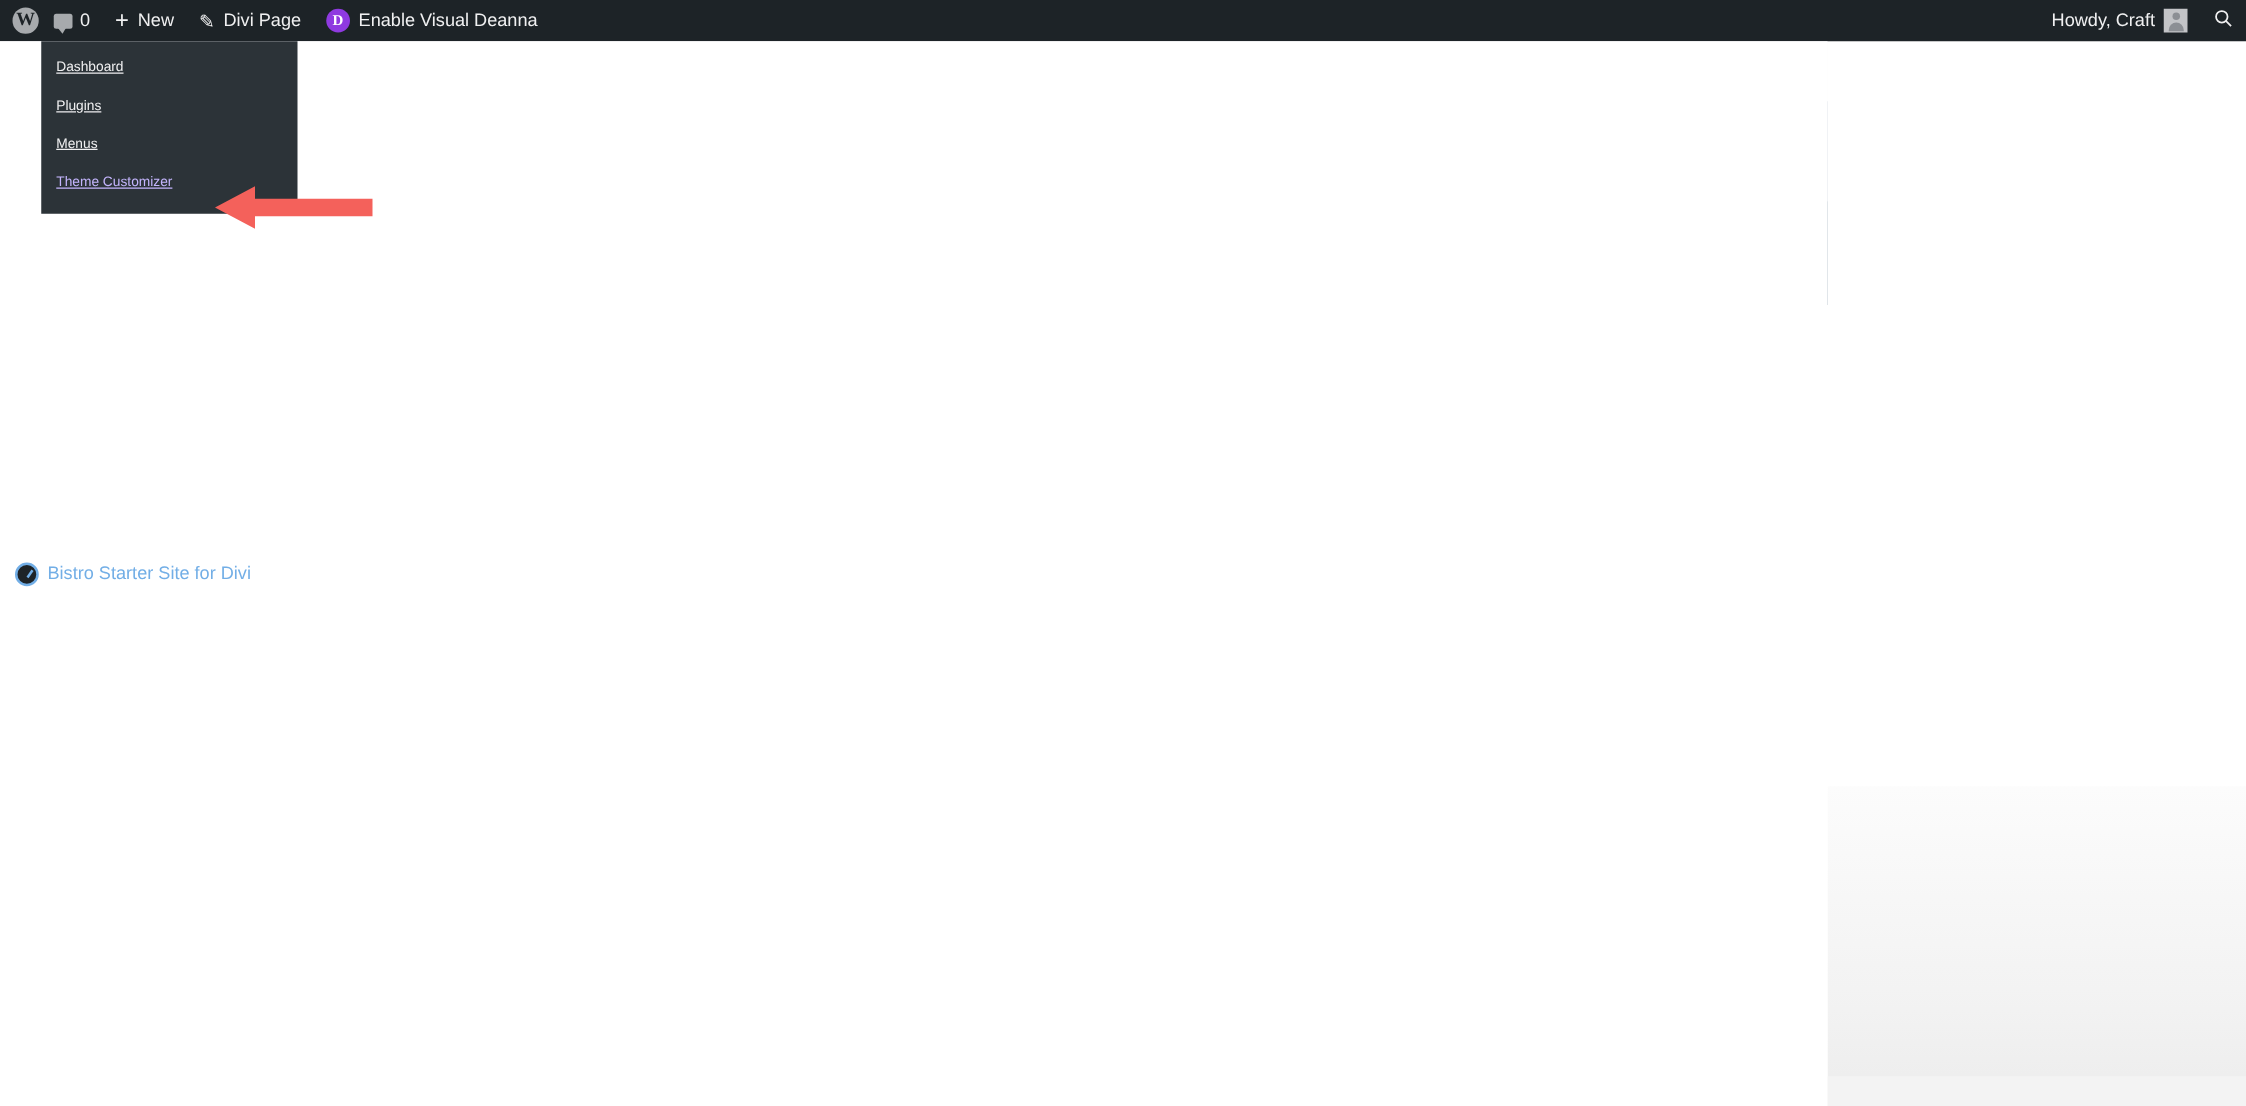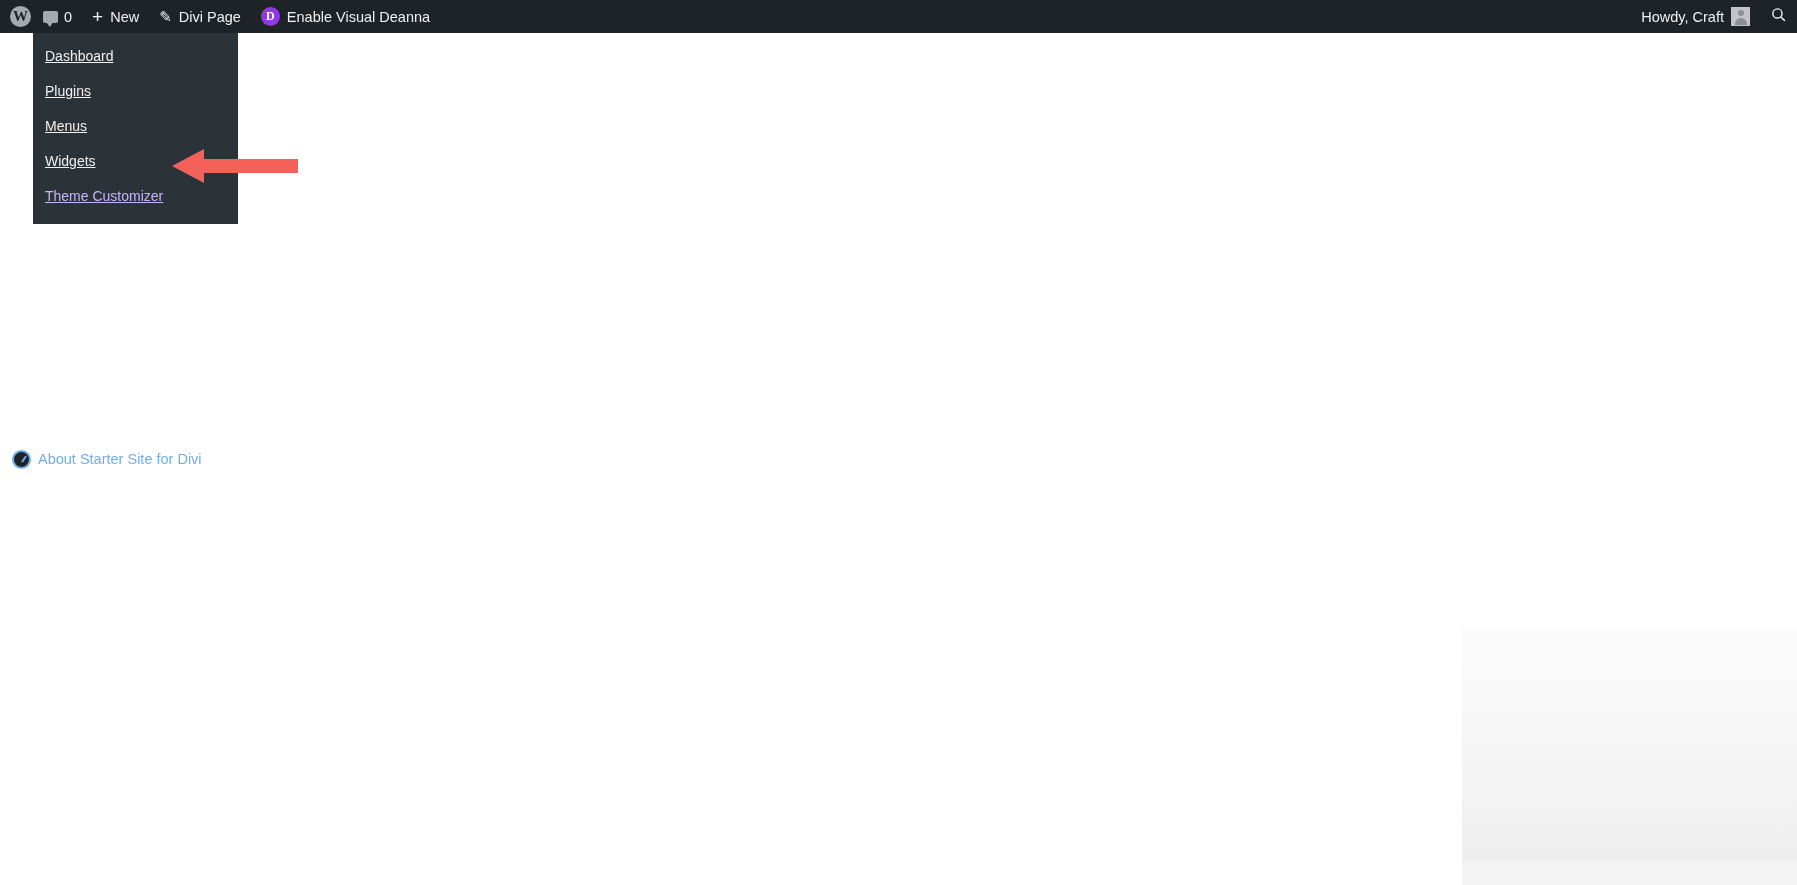--- a/index.html
+++ b/index.html
@@ -70,21 +70,21 @@
   }
   .search-ic { font-size:16px; }
 
   
   .ab-dropdown {
     position:absolute; left:33px; top:33px; width:205px;
     background:#2c3338; z-index:70; padding:6px 0 10px 0;
   }
   .ab-dropdown .dd-item {
     display:block; padding:7px 0 7px 12px;
-    font-size:14px; color:#f0f0f1; line-height:1.5;
+    font-size:11px; color:#f0f0f1; line-height:1.5;
     white-space:nowrap;
   }
   .ab-dropdown .dd-item.hl { color:#c4b5fd; }
 
   
   .annot-arrow { position:absolute; left:170px; top:146px; width:130px; height:40px; z-index:80; }
 
   
   .site {
     position:absolute; left:0; top:33px; width:1462px; height:852px;
@@ -347,21 +347,21 @@
   </div>
 
   <div class="right-pane"></div>
   <div class="right-pane-grad"></div>
   <div class="bottom-strip"></div>
 
   <div class="adminbar">
     <span class="wp-logo">W</span>
     <span class="ab-item site">
       <span class="dash-icon"></span>
-      <span>About Starter Site for Divi</span>
+      <span>Bistro Starter Site for Divi</span>
     </span>
     <span class="ab-item ab-count">
       <span class="bubble"></span>
       <span>0</span>
     </span>
     <span class="ab-item">
       <span class="plus-ic">+</span>
       <span>New</span>
     </span>
     <span class="ab-item">
@@ -384,21 +384,20 @@
             <line x1="15.4" y1="15.4" x2="21" y2="21"></line>
         </svg>
       </span>
     </span>
   </div>
 
   <div class="ab-dropdown">
     <a class="dd-item" href="#">Dashboard</a>
     <a class="dd-item" href="#">Plugins</a>
     <a class="dd-item" href="#">Menus</a>
-    <a class="dd-item" href="#">Widgets</a>
     <a class="dd-item hl" href="#">Theme Customizer</a>
   </div>
 
   <div class="annot-arrow">
     <svg width="130" height="40" viewBox="0 0 130 40">
       <path d="M2 20 L34 3 L34 13 L128 13 L128 27 L34 27 L34 37 Z" fill="#f4615b"></path>
     </svg>
   </div>
 
 </div>

